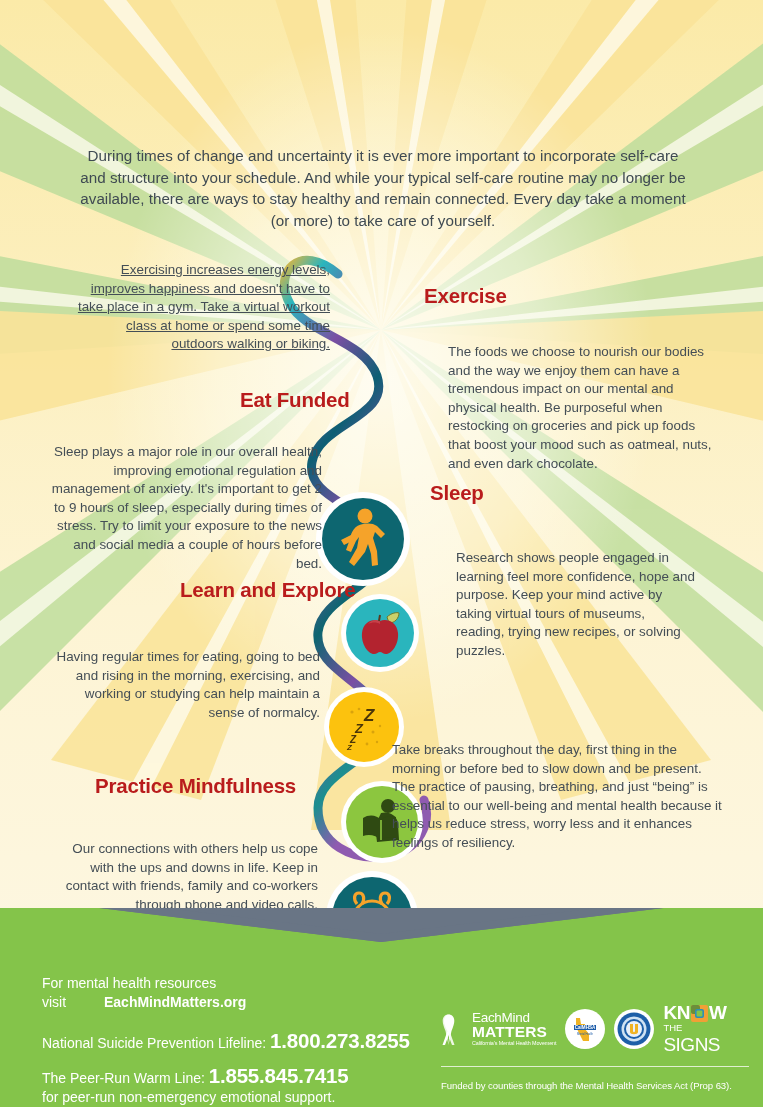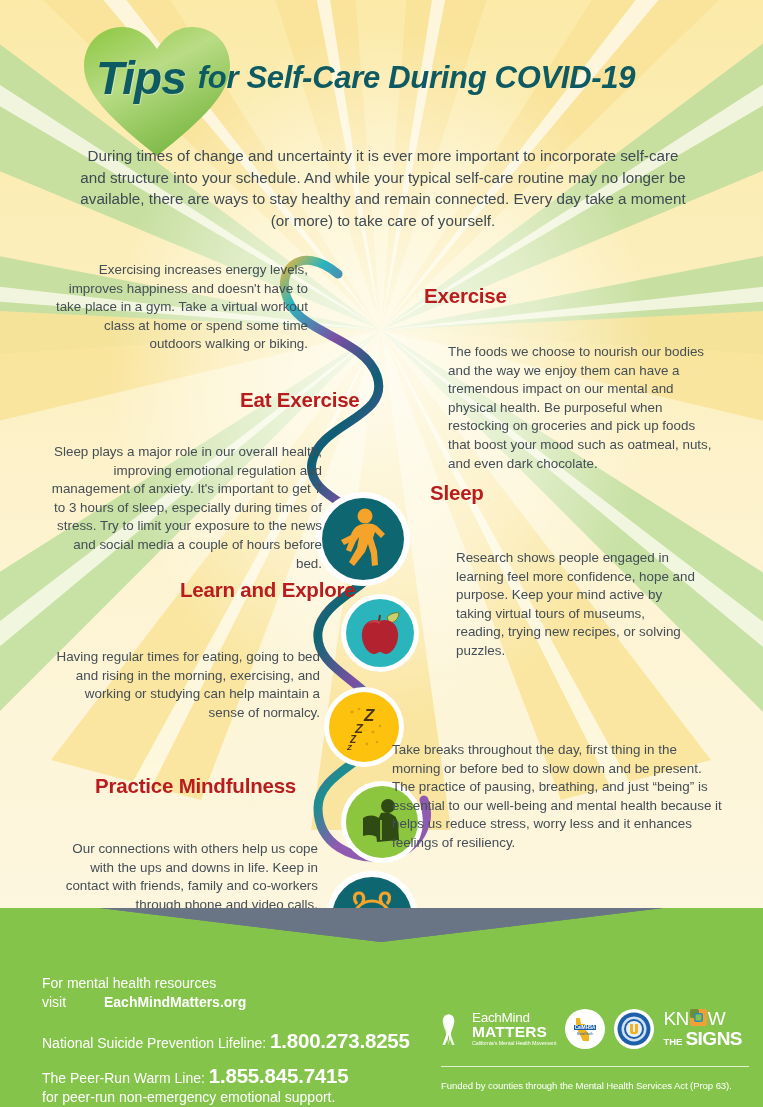--- a/index.html
+++ b/index.html
@@ -110,22 +110,22 @@
   .f-right { position:absolute; left:441px; top:98px; width:305px; }
   .logorow { display:flex; align-items:center; gap:9px; height:45px; }
   .emm { display:flex; align-items:center; gap:16px; }
   .emm-txt { color:#fff; line-height:1; }
   .emm-1 { font-size:13.5px; letter-spacing:-.3px; }
   .emm-2 { font-size:15.5px; font-weight:bold; letter-spacing:.2px; }
   .emm-3 { font-size:5.4px; letter-spacing:-.1px; margin-top:1.5px; }
   .circlogo { width:40px; height:40px; border-radius:50%; background:#fff;
               display:flex; align-items:center; justify-content:center; overflow:hidden; }
   .kts { color:#fff; line-height:1; }
-  .kts-1 { font-size:19px; font-weight:normal; letter-spacing:-.5px; display:flex; align-items:flex-start; }
-  .kts-2 { font-size:12px; font-weight:bold; display:flex; align-items:baseline; gap:3px; margin-top:1px; }
+  .kts-1 { font-size:19px; font-weight:bold; letter-spacing:-.5px; display:flex; align-items:flex-end; }
+  .kts-2 { font-size:12px; font-weight:normal; display:flex; align-items:baseline; gap:3px; margin-top:1px;flex-direction:column; }
   .kts-2 .the { font-size:9.5px; }
   .kts-2 .signs { font-size:19px; letter-spacing:-.5px; }
   .fundline {
     position:absolute; left:441px; top:1072px; width:310px;
     font-size:9.6px; color:#fff; font-weight:normal; letter-spacing:-.1px;margin-top:8px;
   }
   .fundrule { position:absolute; left:441px; top:1066px; width:308px; height:1px; background:rgba(255,255,255,.75); }
 </style>
 </head>
 <body>
@@ -175,36 +175,20 @@
           <polygon points="0,0 -470,390 -487,372"></polygon>
           <polygon points="0,0 470,390 487,372"></polygon>
           <polygon points="0,0 -250,455 -232,462"></polygon>
           <polygon points="0,0 250,455 232,462"></polygon>
         </g>
       </g>
     </svg>
     <div class="vignette"></div>
   </div>
 
-  <div id="header">
-    <svg class="heart" viewBox="0 0 150 134">
-      <defs>
-        <linearGradient id="hg" x1="0" y1="0" x2="0.6" y2="1">
-          <stop offset="0%" stop-color="#8cc63f"></stop>
-          <stop offset="45%" stop-color="#b9dc85"></stop>
-          <stop offset="100%" stop-color="#7ab843"></stop>
-        </linearGradient>
-      </defs>
-      <path d="M75 132 C 30 96 2 70 2 42 C 2 18 20 3 40 3 C 57 3 68 14 75 25 C 82 14 93 3 110 3 C 130 3 148 18 148 42 C 148 70 120 96 75 132 Z" fill="url(#hg)"></path>
-    </svg>
-    <div class="title-wrap">
-      <span class="title-tips">Tips</span>
-      <span class="title-rest">for Self-Care During COVID-19</span>
-    </div>
-  </div>
 
   <p id="intro">During times of change and uncertainty it is ever more important to incorporate self-care and structure into your schedule. And while your typical self-care routine may no longer be available, there are ways to stay healthy and remain connected. Every day take a moment (or more) to take care of yourself.</p>
 
   <div id="flow">
 
     <svg id="ribbon" width="763" height="680" viewBox="0 0 763 680">
       <defs>
         <linearGradient id="rb" x1="0" y1="0" x2="0.3" y2="1">
           <stop offset="0%" stop-color="#e8b53a"></stop>
           <stop offset="8%" stop-color="#2ab5bd"></stop>
@@ -233,32 +217,32 @@
     <div class="node" style="left:322px; top:254px; width:82px; height:82px; background:#0d6670;">
       <svg width="56" height="62" viewBox="0 0 56 62">
         <g fill="#f5a32a">
           <circle cx="30" cy="8" r="7.5"></circle>
           <path d="M28 16 C 20 17 16 24 15 31 L 11 42 L 16 44 L 21 33 L 24 29 L 22 40 L 14 54 L 19 58 L 30 44 L 33 36 L 36 46 L 37 58 L 43 57 L 42 43 L 38 30 L 40 24 L 46 30 L 50 26 L 42 18 C 38 15 33 15 28 16 Z"></path>
           <path d="M16 27 L 6 32 L 9 37 L 19 32 Z"></path>
         </g>
       </svg>
     </div>
     <div class="sec-head" style="left:424px; top:40px;">Exercise</div>
-    <div class="sec-body left-body" style="left:50px; top:17px; width:258px;">Exercising increases energy levels, improves happiness and doesn't have to take place in a gym. Take a virtual workout class at home or spend some time outdoors walking or biking.</div>
+    <div class="sec-body left-body" style="left:72px; top:17px; width:258px;text-decoration:underline;">Exercising increases energy levels, improves happiness and doesn't have to take place in a gym. Take a virtual workout class at home or spend some time outdoors walking or biking.</div>
 
     <div class="ring" style="left:341px; top:350px; width:78px; height:78px;"></div>
     <div class="node" style="left:346px; top:355px; width:68px; height:68px; background:#2ab5bd;">
       <svg width="46" height="48" viewBox="0 0 46 48">
         <path d="M30 8 C 34 4 40 3 42 4 C 42 9 38 14 32 14 Z" fill="#c9d16b" stroke="#6e7a2a" stroke-width="1"></path>
         <path d="M23 12 C 16 9 6 13 5 24 C 4 35 11 45 17 45 C 20 45 21 43 23 43 C 25 43 26 45 29 45 C 35 45 42 35 41 24 C 40 13 30 9 23 12 Z" fill="#b3232f"></path>
         <path d="M23 12 C 19 10 14 11 11 15 C 15 13 20 13 23 15 Z" fill="#d4515a" opacity=".6"></path>
         <path d="M22 12 L 23 6" stroke="#5a3b1e" stroke-width="2" fill="none"></path>
       </svg>
     </div>
-    <div class="sec-head" style="left:240px; top:144px;">Eat Exercise</div>
+    <div class="sec-head" style="left:240px; top:144px;">Eat Funded</div>
     <div class="sec-body right-body" style="left:448px; top:99px; width:268px;">The foods we choose to nourish our bodies and the way we enjoy them can have a tremendous impact on our mental and physical health. Be purposeful when restocking on groceries and pick up foods that boost your mood such as oatmeal, nuts, and even dark chocolate.</div>
 
     <div class="ring" style="left:324px; top:443px; width:80px; height:80px;"></div>
     <div class="node" style="left:329px; top:448px; width:70px; height:70px; background:#fcc20e;">
       <svg width="48" height="50" viewBox="0 0 48 50">
         <g fill="#4a3508" font-family="Liberation Sans" font-weight="bold" font-style="italic">
           <text x="24" y="19" font-size="17">Z</text>
           <text x="15" y="31" font-size="13">Z</text>
           <text x="10" y="41" font-size="10">Z</text>
           <text x="7" y="48" font-size="8">Z</text>
@@ -267,21 +251,21 @@
           <circle cx="12" cy="10" r="1.6"></circle>
             <circle cx="19" cy="7" r="1.3"></circle>
           <circle cx="33" cy="30" r="1.5"></circle>
             <circle cx="40" cy="24" r="1.2"></circle>
           <circle cx="27" cy="42" r="1.4"></circle>
             <circle cx="37" cy="40" r="1.2"></circle>
         </g>
       </svg>
     </div>
     <div class="sec-head" style="left:430px; top:237px;">Sleep</div>
-    <div class="sec-body left-body" style="left:50px; top:199px; width:272px;">Sleep plays a major role in our overall health, improving emotional regulation and management of anxiety. It's important to get 7 to 3 hours of sleep, especially during times of stress. Try to limit your exposure to the news and social media a couple of hours before bed.</div>
+    <div class="sec-body left-body" style="left:50px; top:199px; width:272px;">Sleep plays a major role in our overall health, improving emotional regulation and management of anxiety. It's important to get 2 to 9 hours of sleep, especially during times of stress. Try to limit your exposure to the news and social media a couple of hours before bed.</div>
 
     <div class="ring" style="left:341px; top:537px; width:82px; height:82px;"></div>
     <div class="node" style="left:346px; top:542px; width:72px; height:72px; background:#8cc63f;">
       <svg width="50" height="52" viewBox="0 0 50 52">
         <g fill="#2f4a12">
           <circle cx="31" cy="10" r="7"></circle>
           <path d="M24 17 C 32 15 40 19 41 28 L 42 44 L 20 46 L 18 30 Z"></path>
           <path d="M6 22 C 12 18 20 19 24 24 L 24 44 C 19 39 12 38 6 40 Z"></path>
           <path d="M24 24 C 28 20 34 19 39 21 L 39 42 C 33 40 28 41 24 44 Z"></path>
         </g>

